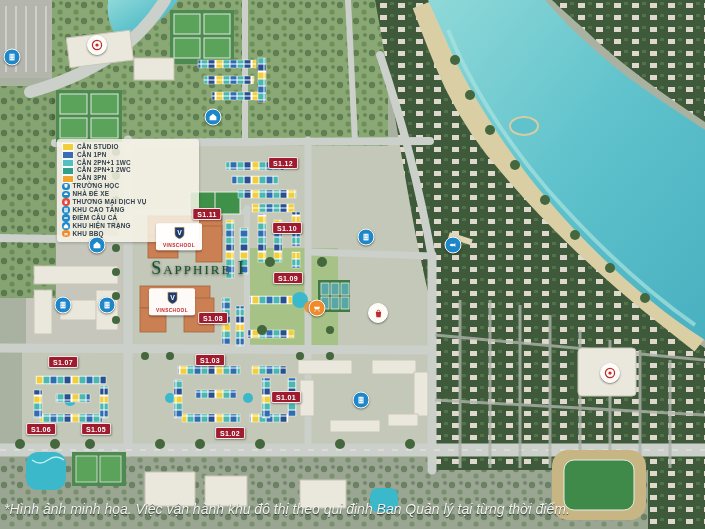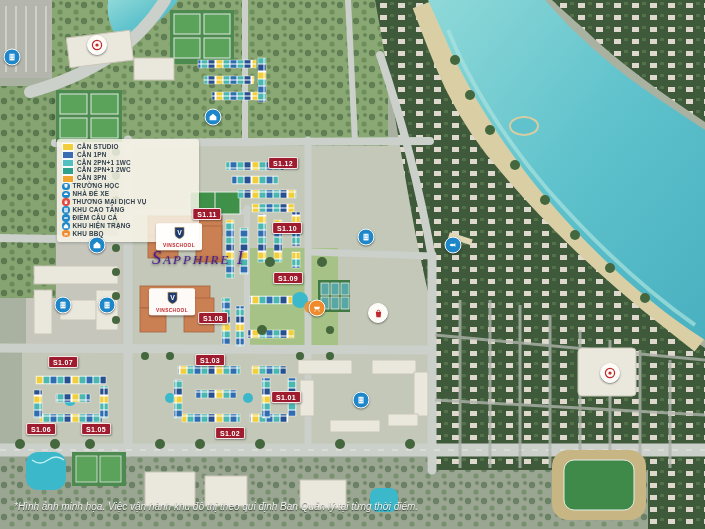--- a/index.html
+++ b/index.html
@@ -25,25 +25,25 @@
       display:flex;align-items:center;justify-content:center;border:1.5px solid #fff;
       box-shadow:0 1px 2px rgba(0,0,0,.45);}
   .mk.blue{background:#1d87c9;}
   .mk.orange{background:#ef8b2d;}
   .mk.seal{background:#fdfcf6;width:18px;height:18px;}
   
   .vins{position:absolute;transform:translate(-50%,-50%);width:44px;background:rgba(255,255,255,.96);
         border-radius:2px;padding:2px 1px 1.5px;text-align:center;box-shadow:0 1px 2px rgba(0,0,0,.3);}
   .vins .nm{font-size:4.8px;font-weight:bold;color:#c0272d;letter-spacing:.4px;line-height:1;margin-top:1px;}
   
-  .title{position:absolute;left:126px;top:249px;width:145px;text-align:center;
+  .title{position:absolute;left:126px;top:259px;width:145px;text-align:center;
          font-family:"Liberation Serif",serif;font-variant:small-caps;font-size:18px;
-         color:#4c1d95;letter-spacing:2px;text-shadow:0 1px 3px rgba(0,0,0,.65);line-height:1;font-style:italic;}
+         color:#14532d;letter-spacing:2px;text-shadow:0 1px 3px rgba(0,0,0,.65);line-height:1;}
   
-  .foot{position:absolute;left:14px;color:#f0f2ef;font-size:10px;font-style:italic;
+  .foot{position:absolute;left:4px;color:#f0f2ef;font-size:14px;font-style:italic;
         text-shadow:0 1px 1px rgba(0,0,0,.65);white-space:nowrap;line-height:1;text-align:right;}
   .foot.l1{top:502px;}
   .foot.l2{top:513px;}
 </style>
 </head>
 <body>
 
 <div class="stage">
 
 <svg class="map" width="705" height="529" viewBox="0 0 705 529">

